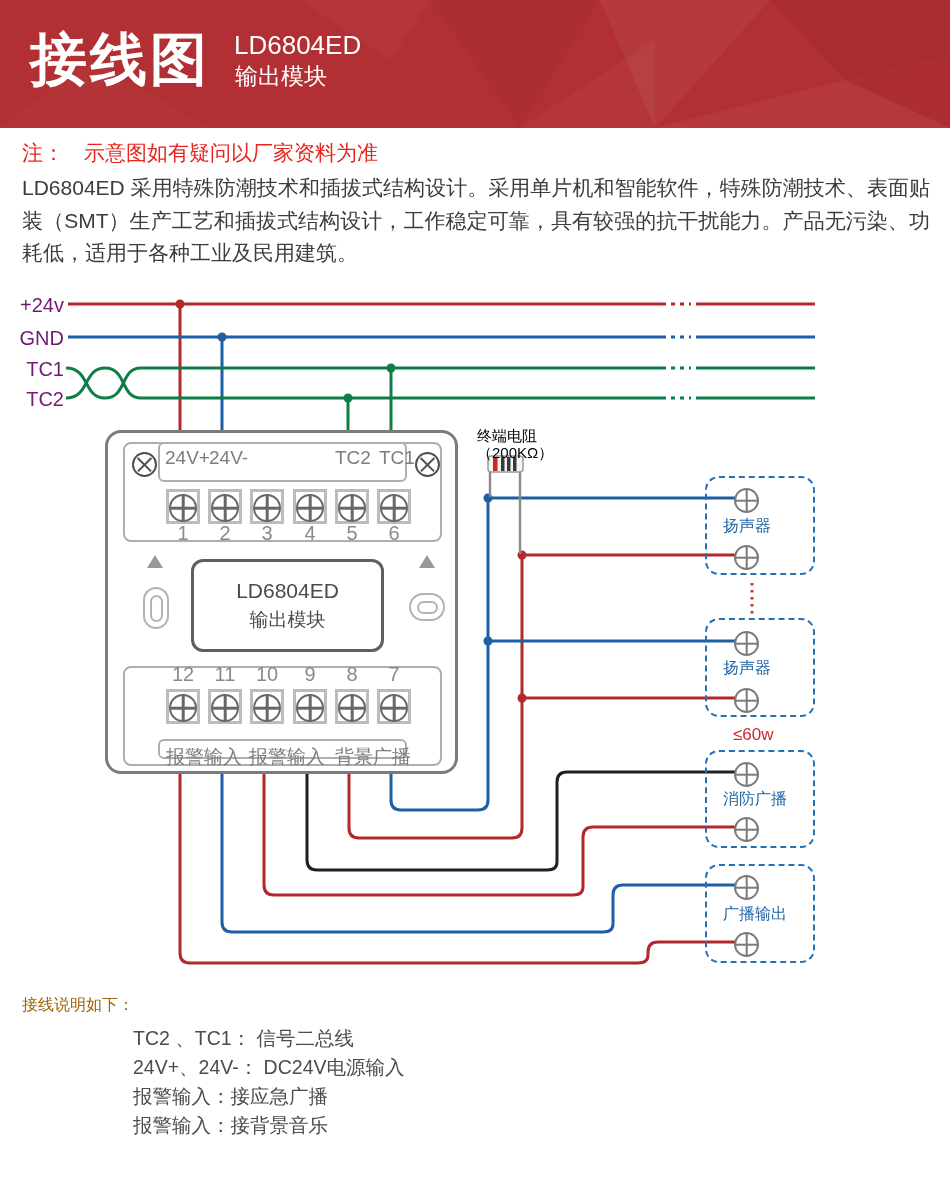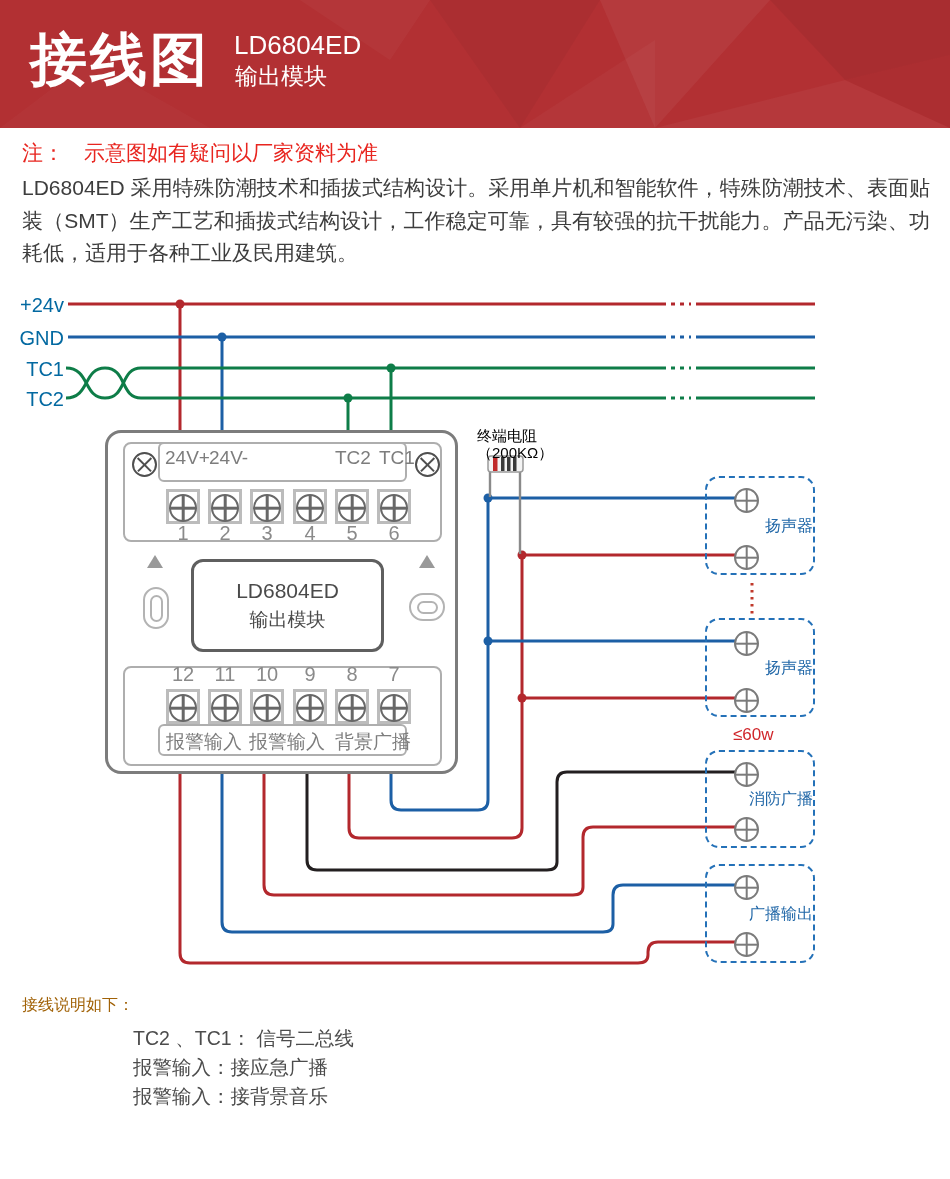--- a/index.html
+++ b/index.html
@@ -13,21 +13,21 @@
   .banner-title{position:absolute;left:30px;top:22px;font-size:57px;font-weight:bold;color:#ffffff;letter-spacing:3px;}
   .banner-model{position:absolute;left:234px;top:30px;font-size:26px;color:#ffffff;}
   .banner-product{position:absolute;left:235px;top:61px;font-size:23px;color:#ffffff;}
   
   .note{position:absolute;left:22px;top:139px;font-size:21px;color:#e8251f;}
   .note .pfx{margin-right:20px;}
   .desc{position:absolute;left:22px;top:172px;width:908px;font-size:21px;line-height:32.5px;color:#3d3d3d;text-align:justify;}
   
   .wires{position:absolute;left:0;top:0;pointer-events:none;}
   
-  .buslabel{position:absolute;width:52px;text-align:right;font-size:20px;color:#0369a1;}
+  .buslabel{position:absolute;width:52px;text-align:right;font-size:20px;color:#701a75;}
   
   .module{position:absolute;left:105px;top:430px;width:353px;height:344px;background:#ffffff;
           border:3px solid #7c7c7c;border-radius:16px;box-sizing:border-box;}
   .tblock{position:absolute;border:2px solid #aeaeae;border-radius:8px;box-sizing:border-box;background:#fff;}
   .tstrip{position:absolute;border:2px solid #aeaeae;border-radius:6px;box-sizing:border-box;background:#fff;}
   .striplab{position:absolute;top:3px;font-size:19px;color:#7d7d7d;white-space:nowrap;}
   .striplab.c{transform:translateX(-50%);}
   .tsq{position:absolute;width:34px;height:35px;border:3px solid #bcbcbc;box-sizing:border-box;background:#fff;}
   .tcirc{position:relative;width:24px;height:24px;border:2.5px solid #686868;border-radius:50%;margin:2px auto;color:#686868;box-sizing:content-box;}
   .plus::before,.plus::after{content:"";position:absolute;background:currentColor;}
@@ -41,21 +41,21 @@
         display:flex;flex-direction:column;align-items:center;justify-content:center;gap:4px;color:#4a4a4a;}
   .cbox .l1{font-size:21px;}
   .cbox .l2{font-size:19px;}
   .oval{position:absolute;border:2px solid #b3b3b3;box-sizing:border-box;display:flex;align-items:center;justify-content:center;}
   .oval .inner{border:2px solid #b3b3b3;box-sizing:border-box;}
   
   .reslab{position:absolute;left:477px;top:427px;font-size:15px;line-height:17px;color:#000000;}
   
   .dev{position:absolute;left:705px;width:110px;border:2px dashed #2471b8;border-radius:14px;box-sizing:border-box;background:transparent;}
   .dev .dlab{position:absolute;left:0;top:50%;transform:translateY(-50%);width:100%;padding-left:16px;box-sizing:border-box;
-             text-align:right;font-size:16px;color:#2268a8;white-space:nowrap;}
+             text-align:left;font-size:16px;color:#2268a8;white-space:nowrap;}
   .dterm{position:absolute;width:25px;height:25px;border:2.5px solid #7b7b7b;border-radius:50%;background:#fff;color:#7b7b7b;box-sizing:border-box;}
   .pow{position:absolute;left:733px;top:725px;font-size:17px;color:#d0262b;}
   
   .ins-title{position:absolute;left:22px;top:995px;font-size:16px;color:#a16207;}
   .ins-list{position:absolute;left:133px;top:1024px;font-size:19.5px;line-height:29px;color:#4c4c4c;}
   .ins-list div{white-space:nowrap;}
 </style>
 </head>
 <body>
 
@@ -231,21 +231,21 @@
     </div>
   <div class="tsq" style="left:185px;top:256px">
       <div class="tcirc plus"></div>
     </div>
   <div class="tsq" style="left:227px;top:256px">
       <div class="tcirc plus"></div>
     </div>
   <div class="tsq" style="left:269px;top:256px">
       <div class="tcirc plus"></div>
     </div>
-  <div class="tstrip" style="left:50px;top:291px;width:249px;height:32px">
+  <div class="tstrip" style="left:50px;top:306px;width:249px;height:20px">
     <span class="striplab c" style="left:44px">报警输入</span>
     <span class="striplab c" style="left:127px">报警输入</span>
     <span class="striplab c" style="left:213px">背景广播</span>
   </div>
 </div>
 
 <div class="reslab">
   <div>终端电阻</div>
   <div>（200KΩ）</div>
 </div>
@@ -268,15 +268,16 @@
 </div>
 <div class="dev" style="top:864px;height:99px">
   <div class="dterm plus" style="left:27px;top:9px"></div>
   <div class="dterm plus" style="left:27px;top:66px"></div>
   <div class="dlab">广播输出</div>
 </div>
 
 <div class="ins-title">接线说明如下：</div>
 <div class="ins-list">
   <div>TC2 、TC1： 信号二总线</div>
+  <div>24V+、24V-： DC24V电源输入</div>
   <div>报警输入：接应急广播</div>
   <div>报警输入：接背景音乐</div>
 </div>
 
 </body></html>

